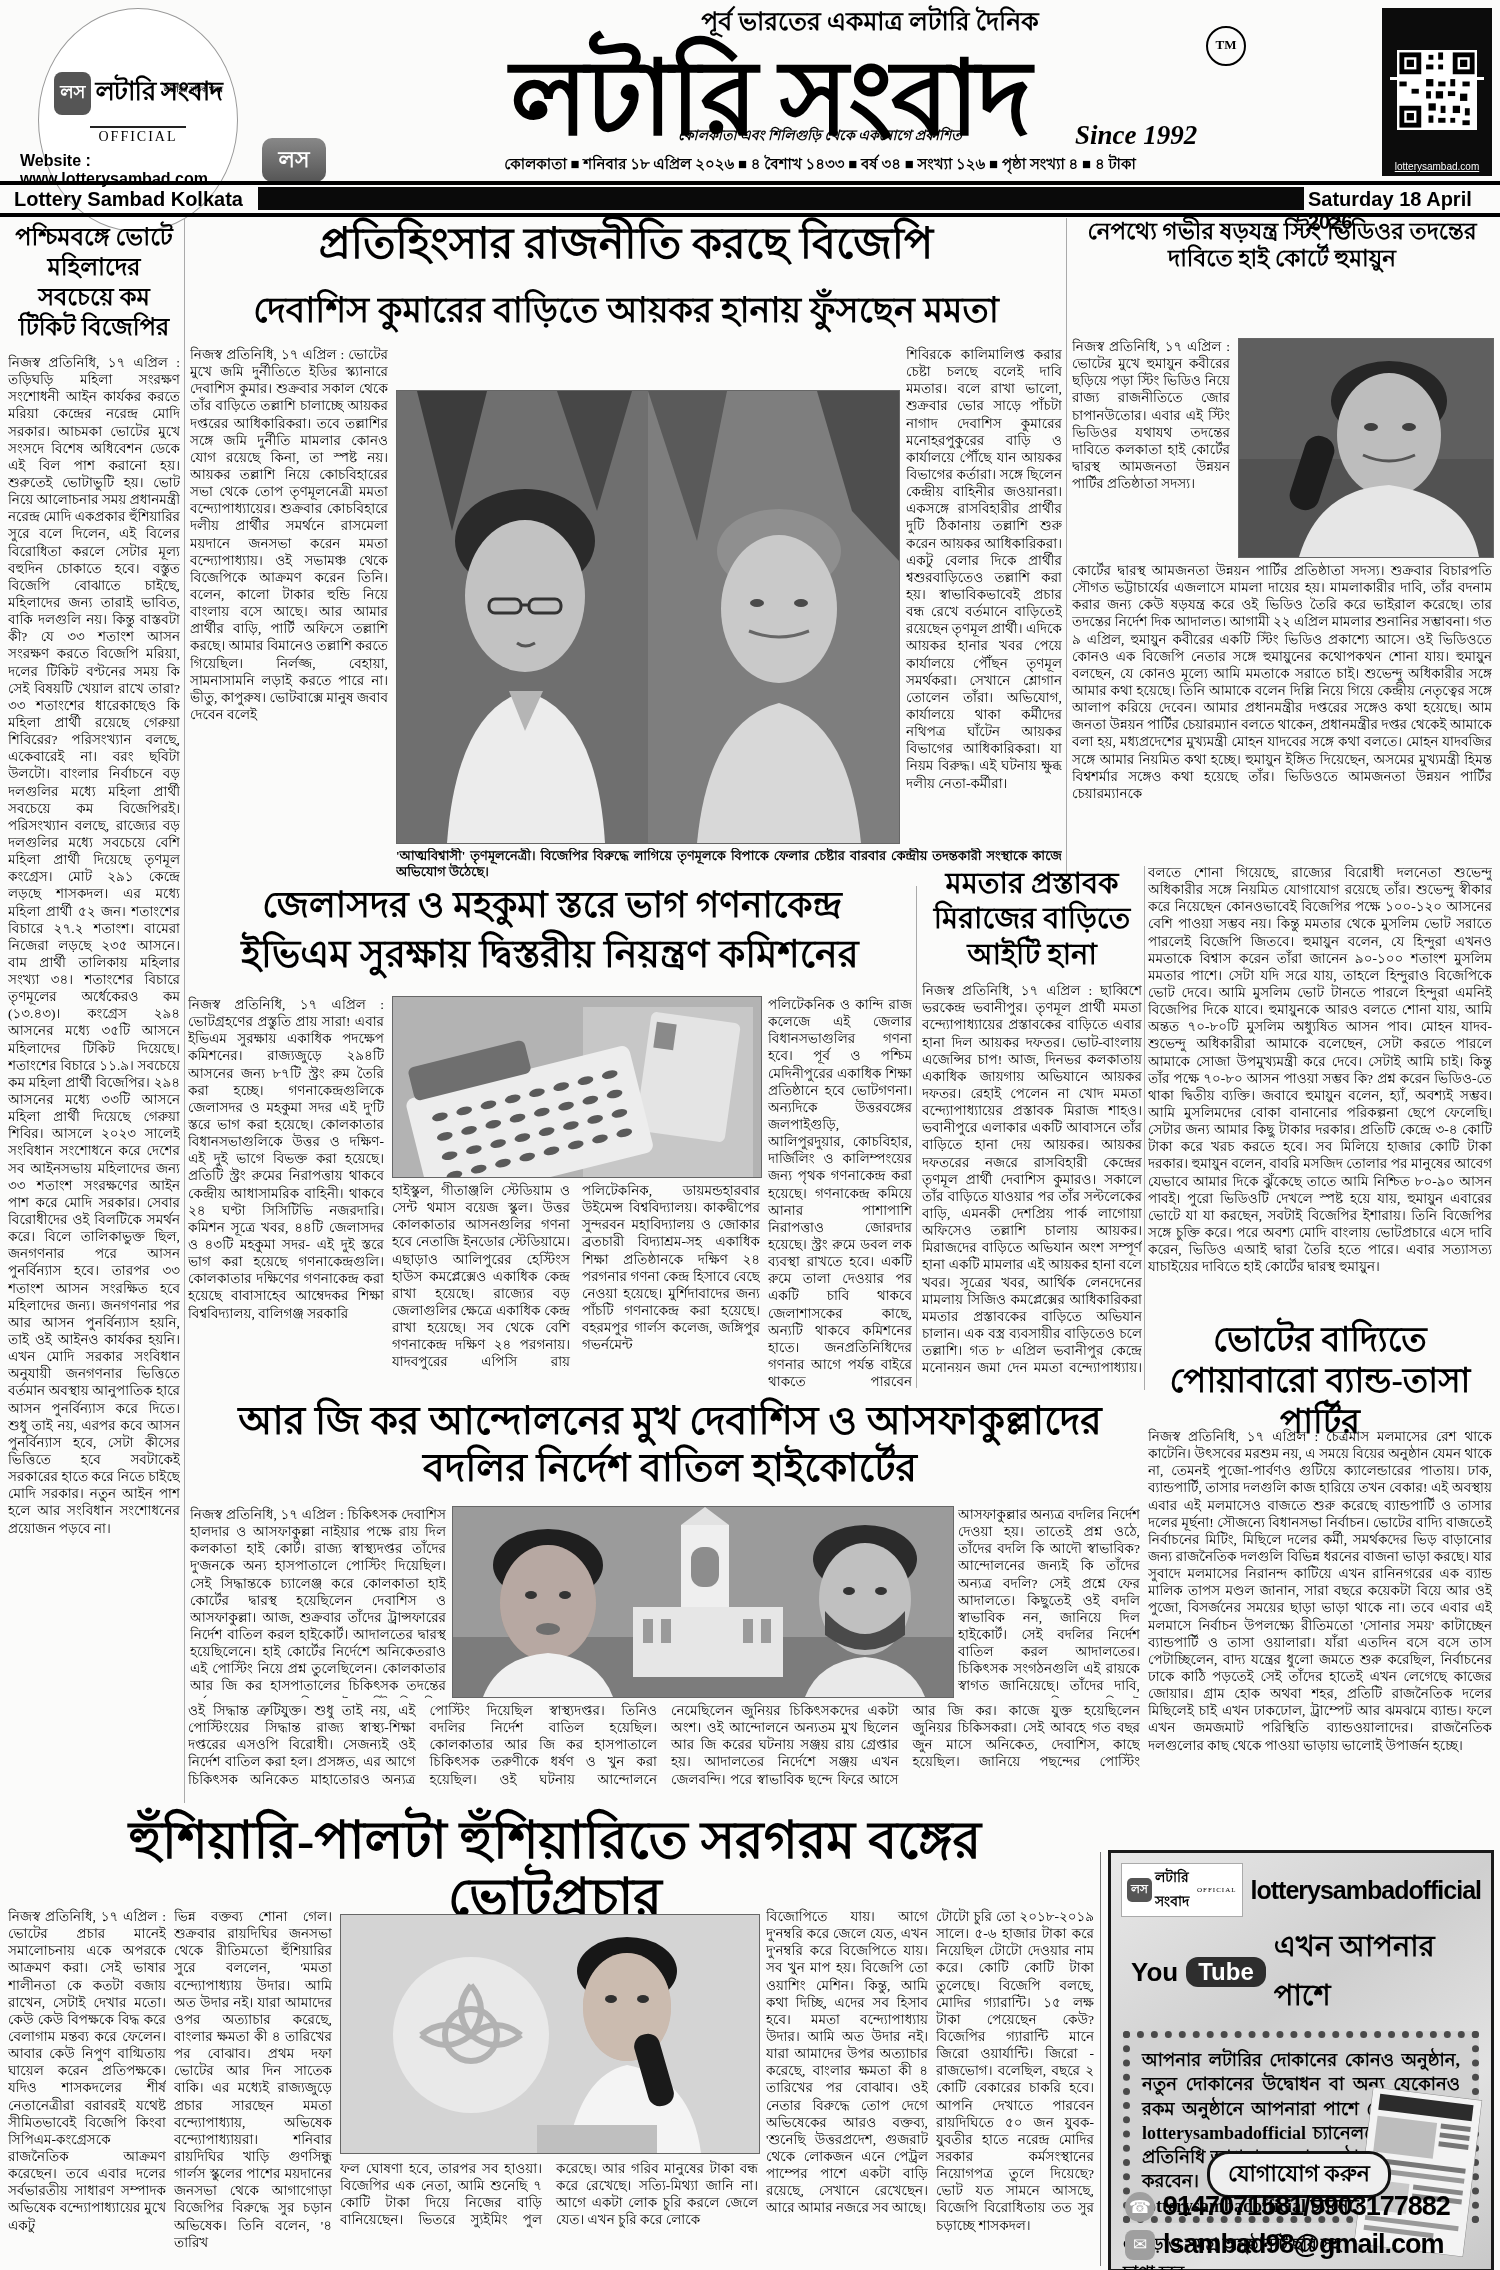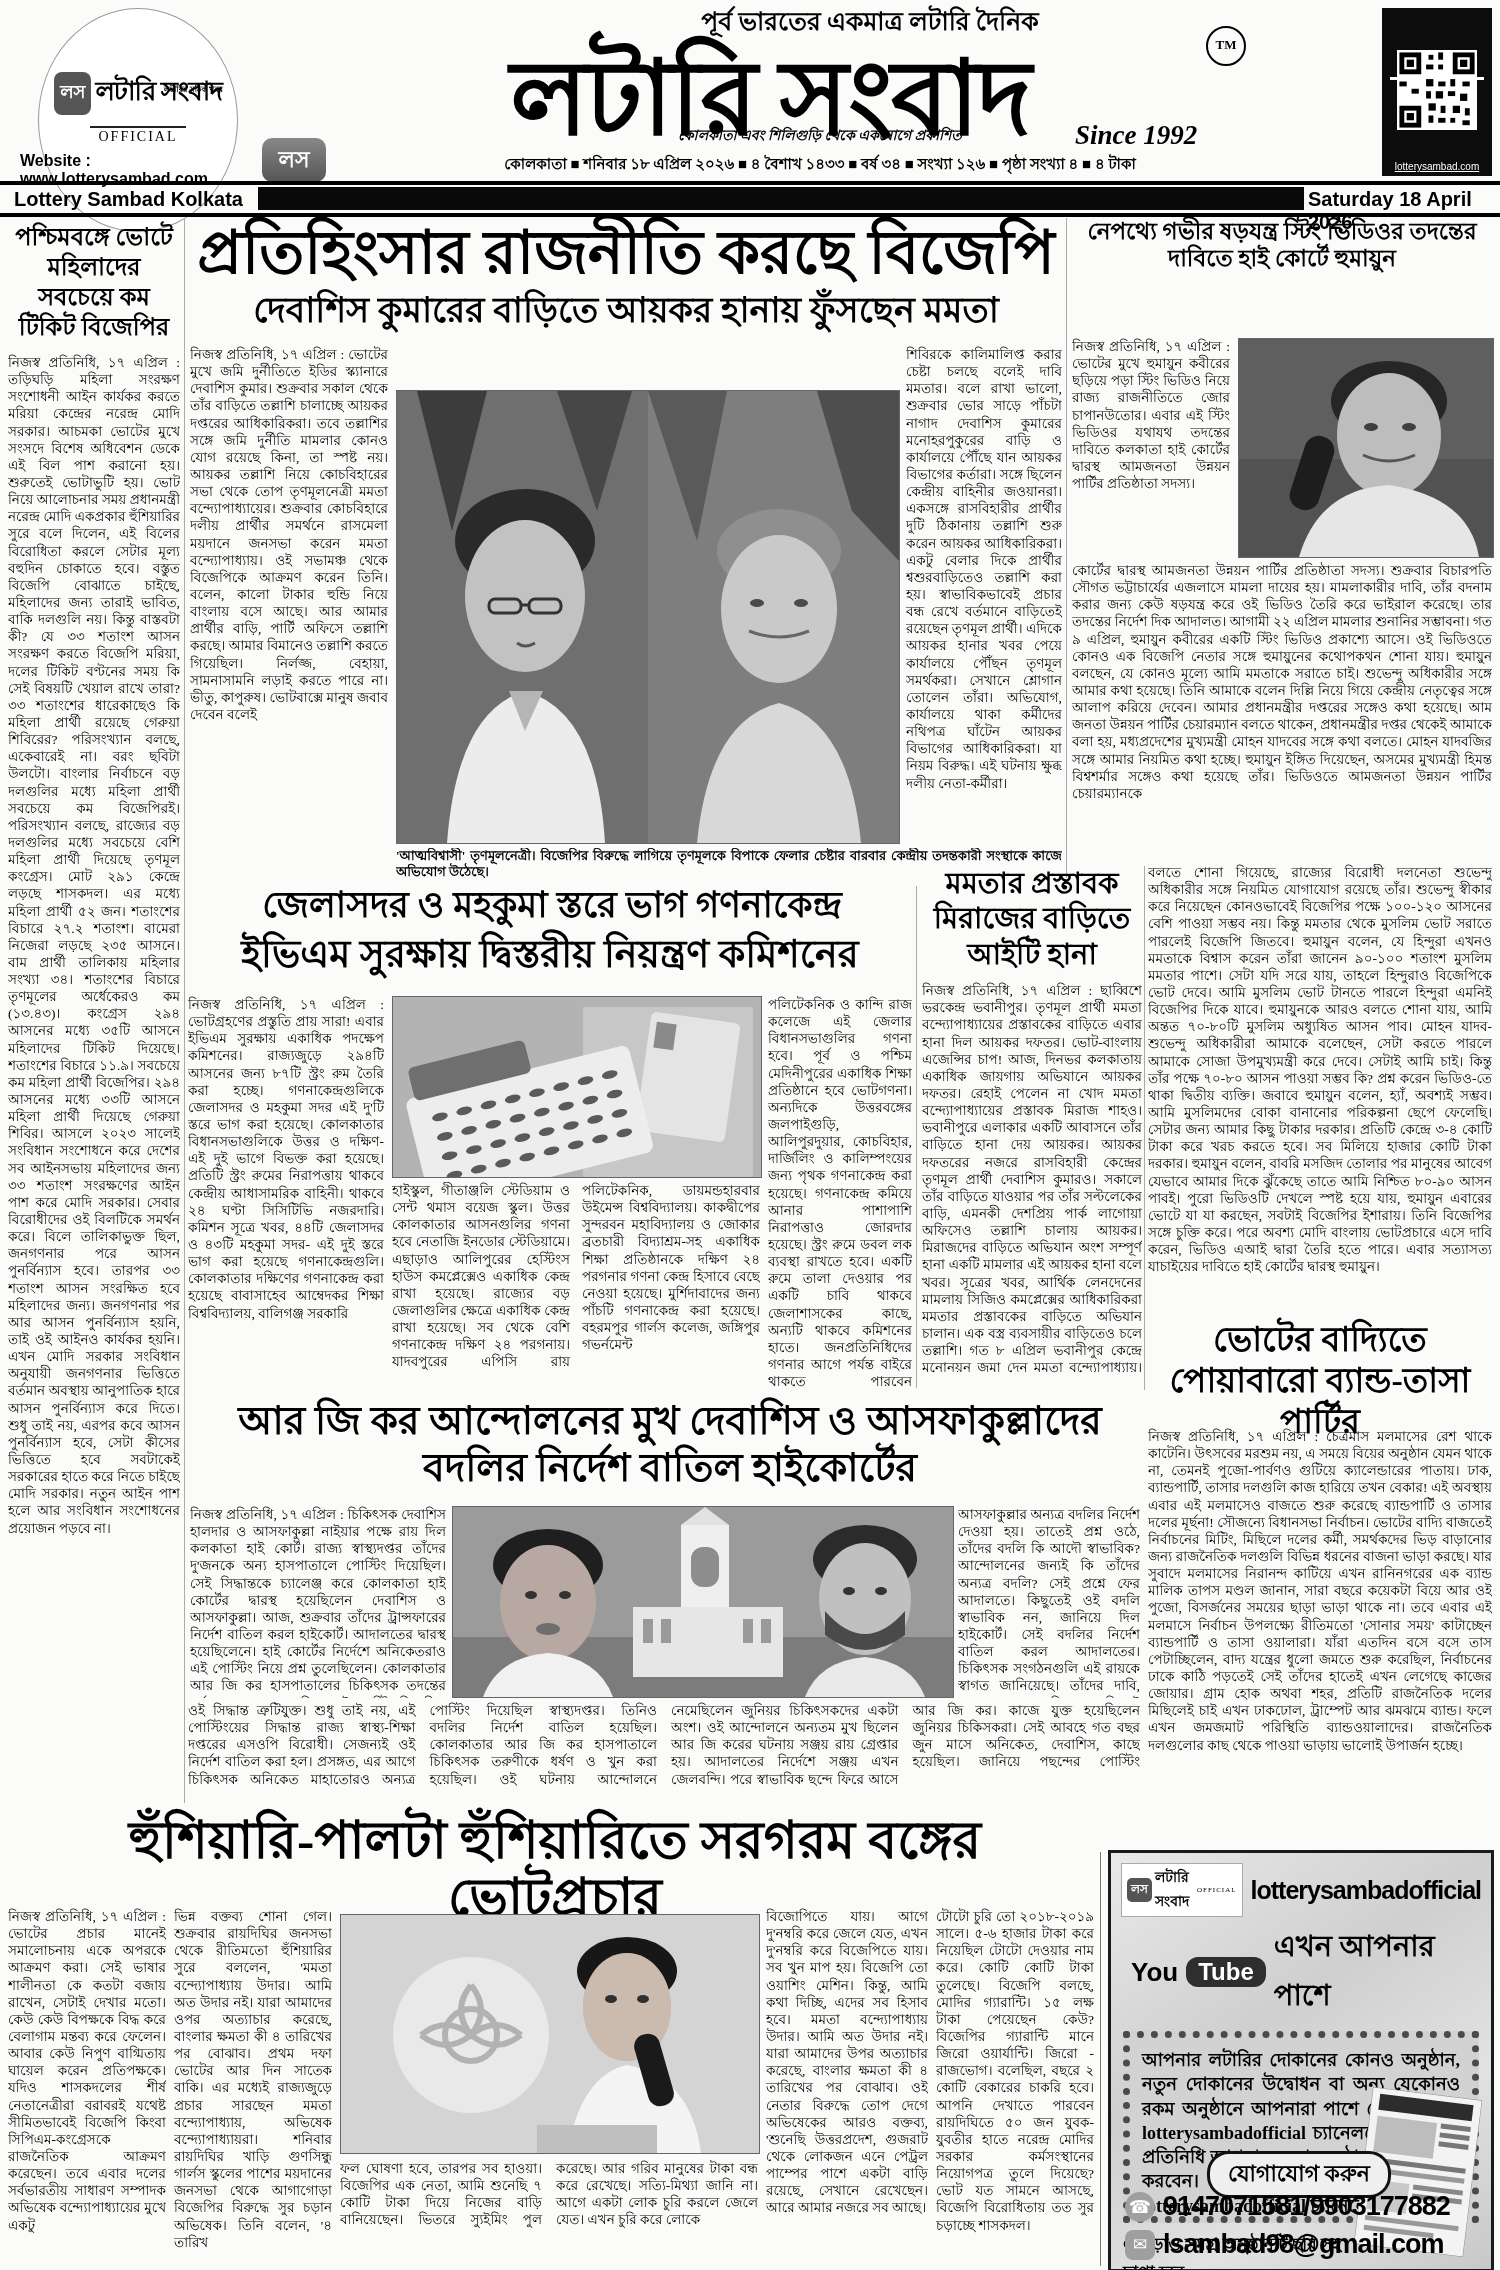--- a/index.html
+++ b/index.html
@@ -104,21 +104,21 @@
   <div class="abs" style="left:258px;top:187px;width:1046px;height:23px;background:#0a0a0a;"></div>
   <div class="abs sans" style="left:1308px;top:188px;width:186px;font-size:20px;font-weight:bold;">Saturday 18 April 2026</div>
   <div class="abs rule" style="left:0;top:213px;width:1500px;height:4px;"></div>
 
   <div class="abs" style="left:8px;top:222px;width:172px;height:1580px;">
     <div class="hl" style="font-size:24px;line-height:1.25;">পশ্চিমবঙ্গে ভোটে মহিলাদের সবচেয়ে কম টিকিট বিজেপির</div>
     <div class="bodytxt" style="margin-top:12px;height:1430px;">নিজস্ব প্রতিনিধি, ১৭ এপ্রিল : তড়িঘড়ি মহিলা সংরক্ষণ সংশোধনী আইন কার্যকর করতে মরিয়া কেন্দ্রের নরেন্দ্র মোদি সরকার। আচমকা ভোটের মুখে সংসদে বিশেষ অধিবেশন ডেকে এই বিল পাশ করানো হয়। শুরুতেই ভোটাভুটি হয়। ভোট নিয়ে আলোচনার সময় প্রধানমন্ত্রী নরেন্দ্র মোদি একপ্রকার হুঁশিয়ারির সুরে বলে দিলেন, এই বিলের বিরোধিতা করলে সেটার মূল্য বহুদিন চোকাতে হবে। বস্তুত বিজেপি বোঝাতে চাইছে, মহিলাদের জন্য তারাই ভাবিত, বাকি দলগুলি নয়।   কিন্তু বাস্তবটা কী? যে ৩৩ শতাংশ আসন সংরক্ষণ করতে বিজেপি মরিয়া, দলের টিকিট বণ্টনের সময় কি সেই বিষয়টি খেয়াল রাখে তারা? ৩৩ শতাংশের ধারেকাছেও কি মহিলা প্রার্থী রয়েছে গেরুয়া শিবিরের? পরিসংখ্যান বলছে, একেবারেই না। বরং ছবিটা উলটো। বাংলার নির্বাচনে বড় দলগুলির মধ্যে মহিলা প্রার্থী সবচেয়ে কম বিজেপিরই।   পরিসংখ্যান বলছে, রাজ্যের বড় দলগুলির মধ্যে সবচেয়ে বেশি মহিলা প্রার্থী দিয়েছে তৃণমূল কংগ্রেস। মোট ২৯১ কেন্দ্রে লড়ছে শাসকদল। এর মধ্যে মহিলা প্রার্থী ৫২ জন। শতাংশের বিচারে ২৭.২ শতাংশ। বামেরা নিজেরা লড়ছে ২৩৫ আসনে। বাম প্রার্থী তালিকায় মহিলার সংখ্যা ৩৪। শতাংশের বিচারে তৃণমূলের অর্ধেকেরও কম (১৩.৪৩)। কংগ্রেস ২৯৪ আসনের মধ্যে ৩৫টি আসনে মহিলাদের টিকিট দিয়েছে। শতাংশের বিচারে ১১.৯। সবচেয়ে কম মহিলা প্রার্থী বিজেপির। ২৯৪ আসনের মধ্যে ৩৩টি আসনে মহিলা প্রার্থী দিয়েছে গেরুয়া শিবির।   আসলে ২০২৩ সালেই সংবিধান সংশোধনে করে দেশের সব আইনসভায় মহিলাদের জন্য ৩৩ শতাংশ সংরক্ষণের আইন পাশ করে মোদি সরকার। সেবার বিরোধীদের ওই বিলটিকে সমর্থন করে। বিলে তালিকাভুক্ত ছিল, জনগণনার পরে আসন পুনর্বিন্যাস হবে। তারপর ৩৩ শতাংশ আসন সংরক্ষিত হবে মহিলাদের জন্য। জনগণনার পর আর আসন পুনর্বিন্যাস হয়নি, তাই ওই আইনও কার্যকর হয়নি। এখন মোদি সরকার সংবিধান অনুযায়ী জনগণনার ভিত্তিতে বর্তমান অবস্থায় আনুপাতিক হারে আসন পুনর্বিন্যাস করে দিতে। শুধু তাই নয়, এরপর কবে আসন পুনর্বিন্যাস হবে, সেটা কীসের ভিত্তিতে হবে সবটাকেই সরকারের হাতে করে নিতে চাইছে মোদি সরকার। নতুন আইন পাশ হলে আর সংবিধান সংশোধনের প্রয়োজন পড়বে না।</div>
   </div>
   <div class="abs vline" style="left:184px;top:218px;height:1585px;"></div>
 
-  <div class="abs hl" style="left:190px;top:220px;width:872px;font-size:60px;">প্রতিহিংসার রাজনীতি করছে বিজেপি</div>
+  <div class="abs hl" style="left:190px;top:220px;width:872px;font-size:43px;">প্রতিহিংসার রাজনীতি করছে বিজেপি</div>
   <div class="abs hl" style="left:190px;top:292px;width:872px;font-size:35px;">দেবাশিস কুমারের বাড়িতে আয়কর হানায় ফুঁসছেন মমতা</div>
 
   <div class="abs bodytxt" style="left:190px;top:346px;width:198px;height:528px;">নিজস্ব প্রতিনিধি, ১৭ এপ্রিল : ভোটের মুখে জমি দুর্নীতিতে ইডির স্ক্যানারে দেবাশিস কুমার। শুক্রবার সকাল থেকে তাঁর বাড়িতে তল্লাশি চালাচ্ছে আয়কর দপ্তরের আধিকারিকরা। তবে তল্লাশির সঙ্গে জমি দুর্নীতি মামলার কোনও যোগ রয়েছে কিনা, তা স্পষ্ট নয়। আয়কর তল্লাশি নিয়ে কোচবিহারের সভা থেকে তোপ তৃণমূলনেত্রী মমতা বন্দ্যোপাধ্যায়ের।   শুক্রবার কোচবিহারে দলীয় প্রার্থীর সমর্থনে রাসমেলা ময়দানে জনসভা করেন মমতা বন্দ্যোপাধ্যায়। ওই সভামঞ্চ থেকে বিজেপিকে আক্রমণ করেন তিনি। বলেন, কালো টাকার হুন্ডি নিয়ে বাংলায় বসে আছে। আর আমার প্রার্থীর বাড়ি, পার্টি অফিসে তল্লাশি করছে। আমার বিমানেও তল্লাশি করতে গিয়েছিল। নির্লজ্জ, বেহায়া, সামনাসামনি লড়াই করতে পারে না। ভীতু, কাপুরুষ। ভোটবাক্সে মানুষ জবাব দেবেন বলেই</div>
 
   <div class="abs photo-frame" style="left:396px;top:390px;width:502px;height:452px;">
     <svg viewBox="0 0 502 452" width="502" height="452">
       <rect width="502" height="452" fill="#7e7e7e"></rect>
       <rect x="0" width="251" height="452" fill="#6f6f6f"></rect>
       <path d="M20 0 L90 0 L55 140 Z" fill="#3c3c3c"></path>
       <path d="M160 0 L235 0 L200 120 Z" fill="#474747"></path>

